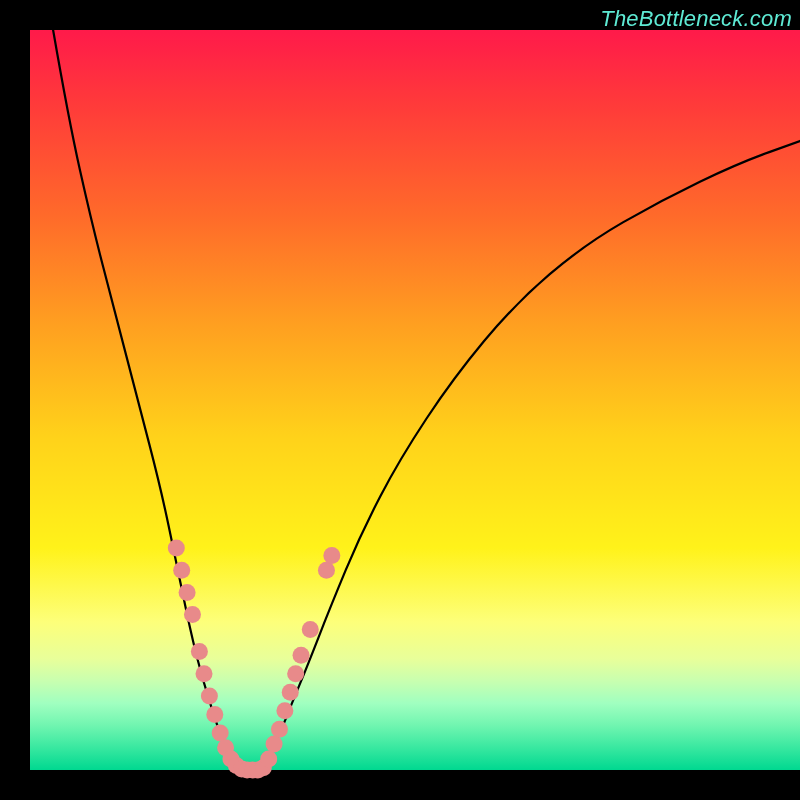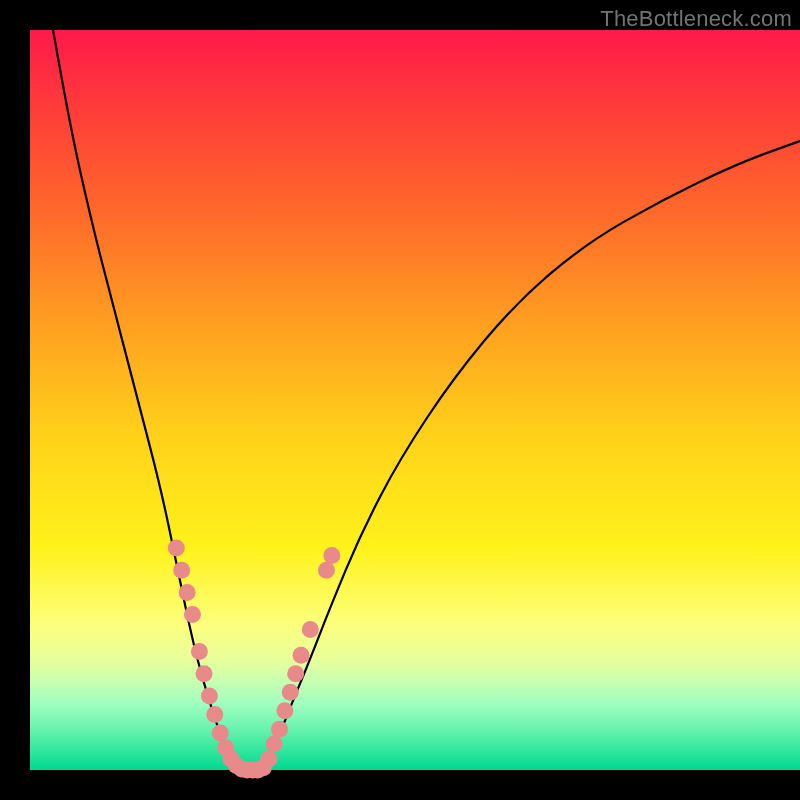--- a/index.html
+++ b/index.html
@@ -44,25 +44,26 @@
     left: 0;
     top: 0;
     width: 770px;
     height: 740px;
     overflow: visible;
   }
   .watermark {
     position: absolute;
     top: 6px;
     right: 8px;
-    color: #737373;
+    color: #5eead4;
     font-size: 22px;
     font-weight: 400;
     letter-spacing: 0.2px;
     user-select: none;
+    font-style: italic;
   }
 </style>
 </head>
 <body>
 
 <div class="frame">
   <div class="plot-area">
     <svg viewBox="0 0 770 740">
       <g>
         <path id="left-curve" fill="none" stroke="#000" stroke-width="2.2" stroke-linecap="round" d="M23.10 0.00 Q38.50 88.80 50.05 140.60 Q61.60 192.40 73.15 236.80 Q84.70 281.20 96.25 325.60 Q107.80 370.00 119.35 414.40 Q130.90 458.80 138.60 495.80 Q146.30 532.80 154.00 569.80 Q161.70 606.80 167.47 629.00 Q173.25 651.20 179.02 669.70 Q184.80 688.20 188.65 699.30 Q192.50 710.40 196.35 719.65 Q200.20 728.90 204.05 734.45 L207.90 740.00"></path>

